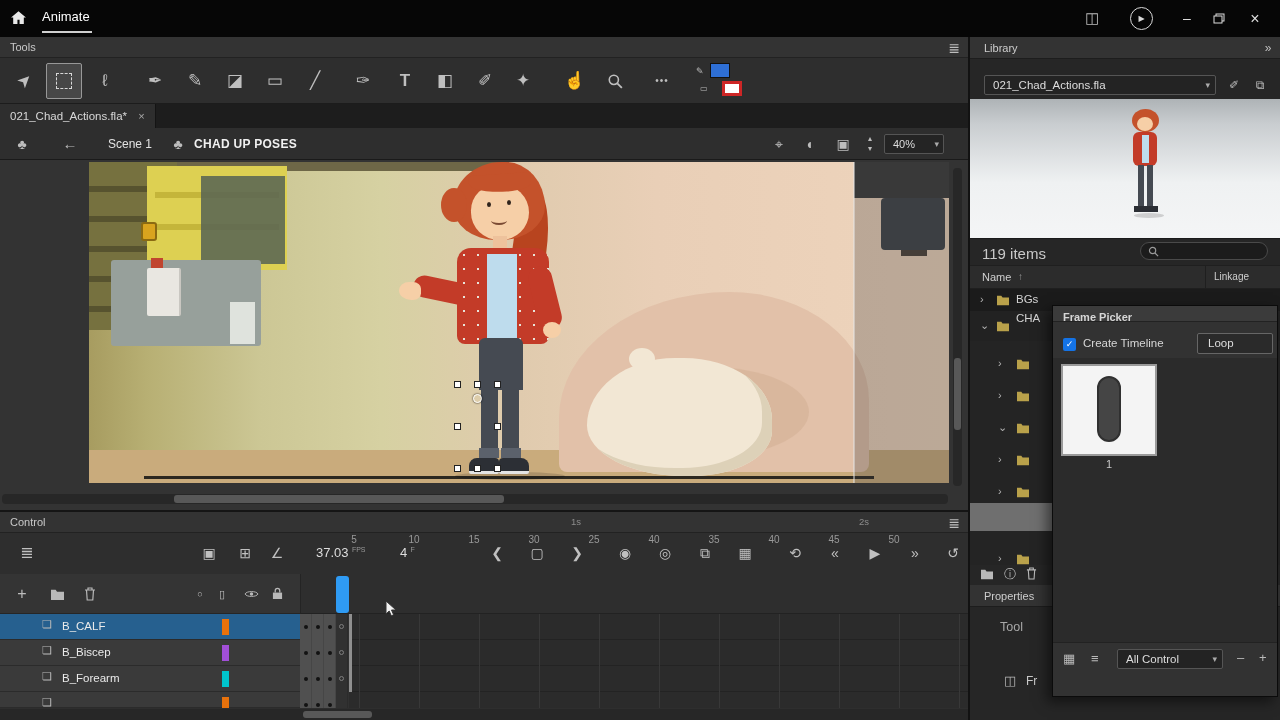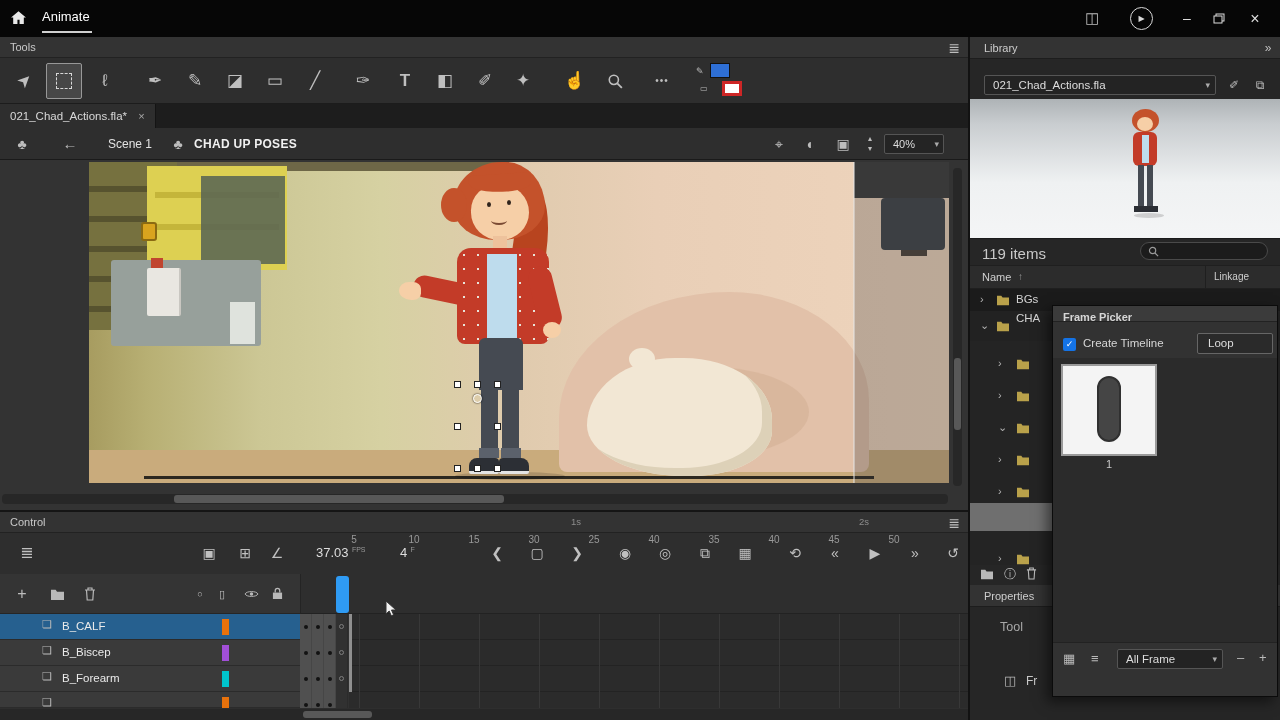--- a/index.html
+++ b/index.html
@@ -506,21 +506,21 @@
       <div class="a" style="left:0;top:52px;width:100%;height:284px;background:#2b2b2b">
         <div class="a" style="left:8px;top:6px;width:96px;height:92px;background:#f4f4f4;border:2px solid #9a9a9a">
           <div class="a" style="left:34px;top:10px;width:24px;height:66px;background:#454545;border:2px solid #303030;border-radius:12px"></div>
         </div>
         <div class="a" style="left:8px;top:100px;width:96px;text-align:center;font-size:11px;color:#c9c9c9">1</div>
       </div>
       <div class="a" style="left:0;top:336px;width:100%;height:32px;border-top:1px solid #222">
         <span class="a" style="left:10px;top:8px;font-size:13px;color:#b9b9b9">▦</span>
         <span class="a" style="left:38px;top:8px;font-size:13px;color:#b9b9b9">≡</span>
         <span class="selbox" style="left:64px;top:6px;width:106px;height:20px">
-          <span>All Frame</span>
+          <span>All Control</span>
           <span class="c">▾</span>
         </span>
         <span class="a" style="left:184px;top:7px;font-size:13px;color:#b9b9b9">–</span>
         <span class="a" style="left:206px;top:7px;font-size:13px;color:#b9b9b9">+</span>
       </div>
     </div>
   </div>
 
   <div class="a" style="left:382px;top:600px;z-index:99">
     <svg viewBox="0 0 18 18" width="18" height="18">

